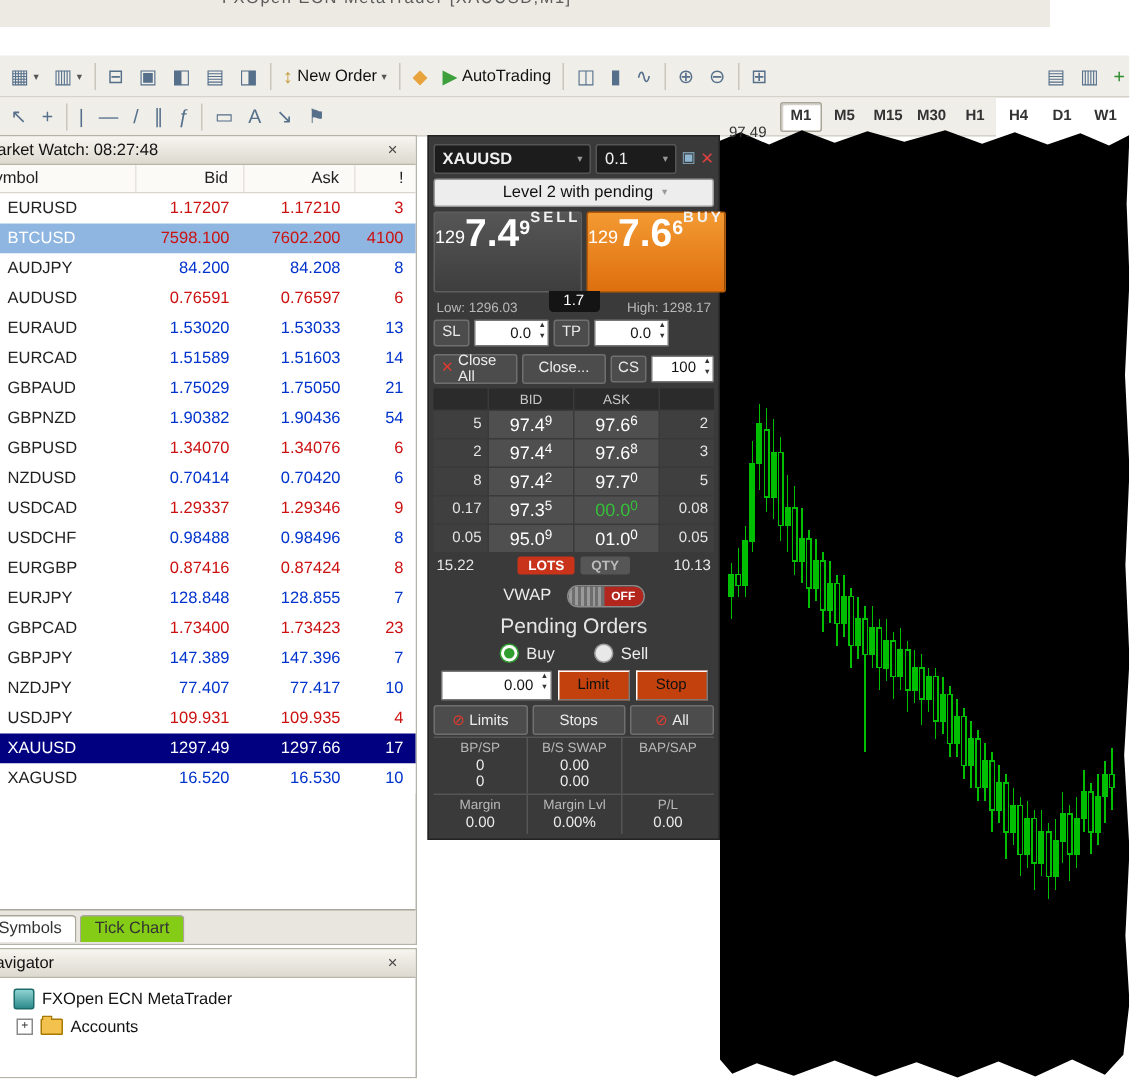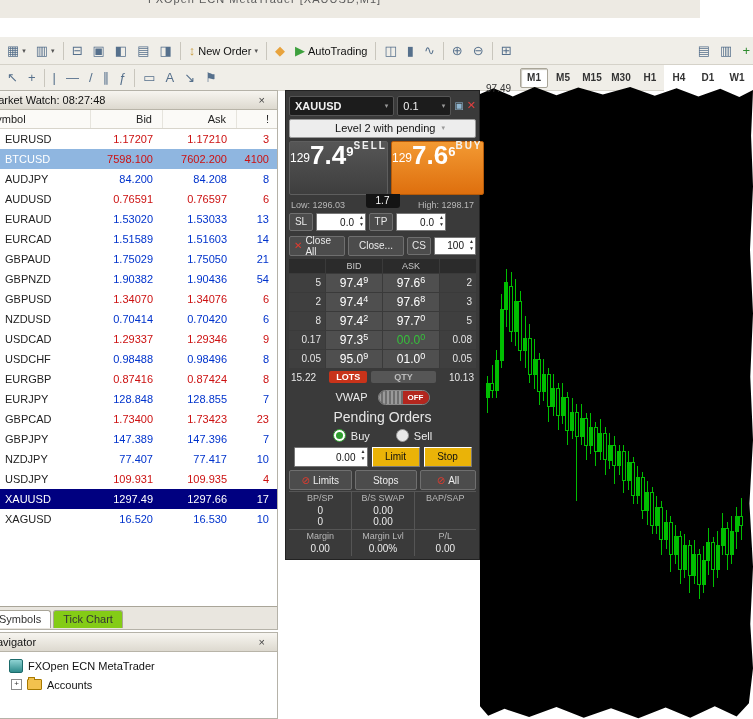--- a/index.html
+++ b/index.html
@@ -104,33 +104,33 @@
   .tp-domhead,.dom-row{display:grid;grid-template-columns:36px 1fr 1fr 36px;gap:1px;margin-top:1px;}
   .tp-domhead{height:14px;}
   .tp-domhead span{background:#2B2B2B;color:#C8C8C8;font-size:9px;text-align:center;line-height:14px;}
   .dom-row{height:18px;}
   .dom-vol{background:#3F3F3F;color:#E6E6E6;font-size:10px;line-height:18px;text-align:right;padding-right:4px;overflow:hidden;}
   .dom-price{background:#4F4F4F;color:#fff;font-size:12px;line-height:18px;text-align:center;cursor:default;}
   .dom-price .sup{font-size:9px;vertical-align:top;line-height:12px;}
   .dom-price.green{color:#35C13A;}
   .tp-totals{height:18px;display:flex;align-items:center;justify-content:space-between;font-size:10px;color:#E8E8E8;padding:0 2px;margin-top:1px;}
   .lots-btn{background:#C8331A;color:#fff;font-size:9px;font-weight:bold;border-radius:2px;padding:1px 7px;cursor:default;}
-  .qty-btn{background:#565656;color:#BBB;font-size:9px;font-weight:bold;border-radius:2px;padding:1px 23px;cursor:default;}
+  .qty-btn{background:#565656;color:#BBB;font-size:9px;font-weight:bold;border-radius:2px;padding:1px 7px;cursor:default;}
   .tp-vwap{height:22px;display:flex;align-items:center;justify-content:center;gap:10px;font-size:11px;color:#ECECEC;}
   .vwap-toggle{display:flex;border:1px solid #8A8A8A;border-radius:8px;overflow:hidden;cursor:default;}
   .vwap-stripes{width:24px;height:13px;background:repeating-linear-gradient(90deg,#9A9A9A 0 2px,#6E6E6E 2px 4px);}
   .vwap-state{width:26px;height:13px;background:#B3261E;color:#fff;font-size:8px;font-weight:bold;text-align:center;line-height:13px;}
   .tp-pending{height:18px;font-size:14px;color:#E6E6E6;text-align:center;line-height:18px;}
   .tp-radios{height:20px;display:flex;align-items:center;justify-content:center;gap:26px;font-size:11px;color:#ECECEC;}
   .radio-wrap{display:flex;align-items:center;gap:5px;cursor:default;}
   .radio{width:11px;height:11px;border-radius:50%;border:1px solid #9a9a9a;background:#E8E8E8;position:relative;display:inline-block;}
   .radio.on{border-color:#2F9E2F;background:#fff;}
   .radio.on::after{content:'';position:absolute;left:2px;top:2px;width:7px;height:7px;border-radius:50%;background:#2F9E2F;}
   .tp-order{height:24px;display:flex;align-items:center;gap:4px;justify-content:center;}
-  .lt-btn{width:46px;height:18px;background:#eab308;border:1px solid;border-color:#FFF #7A7A7A #7A7A7A #FFF;color:#111;font-size:10px;text-align:center;line-height:17px;cursor:default;}
+  .lt-btn{width:46px;height:18px;background:#c2410c;border:1px solid;border-color:#FFF #7A7A7A #7A7A7A #FFF;color:#111;font-size:10px;text-align:center;line-height:17px;cursor:default;}
   .tp-lss{height:22px;display:flex;align-items:center;gap:3px;}
   .tp-lss .dk-btn{flex:1;}
   .tp-lss .dk-btn.all{flex:0 0 46px;}
   .tp-stats{height:38px;display:grid;grid-template-columns:1fr 1fr 1fr;margin-top:0;border-top:1px solid #555;}
   .stat-col{border-left:1px solid #555;text-align:center;}
   .stat-col:first-child{border-left:none;}
   .stat-h{font-size:9px;color:#B8B8B8;line-height:13px;}
   .stat-v{font-size:10px;color:#ECECEC;line-height:11px;}
   .tp-footer{margin-top:auto;height:26px;display:grid;grid-template-columns:1fr 1fr 1fr;border-top:1px solid #555;}
   .foot-col{border-left:1px solid #555;text-align:center;}

